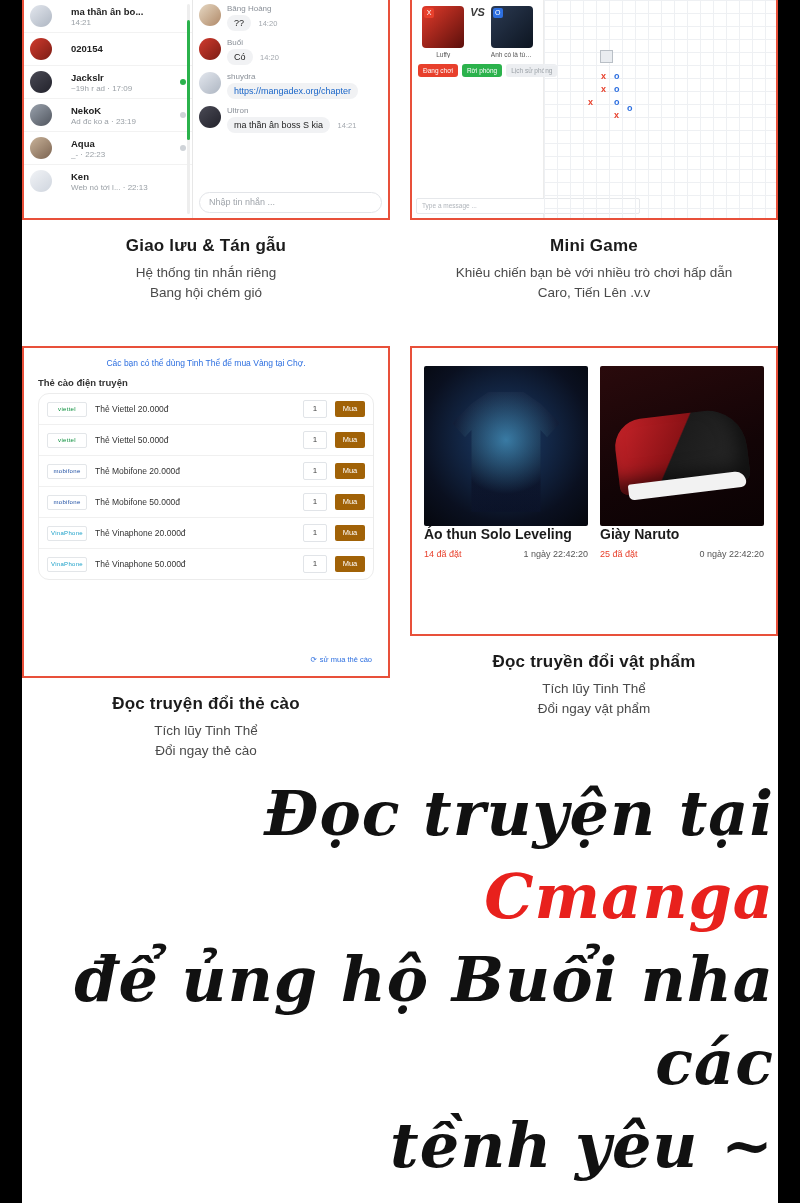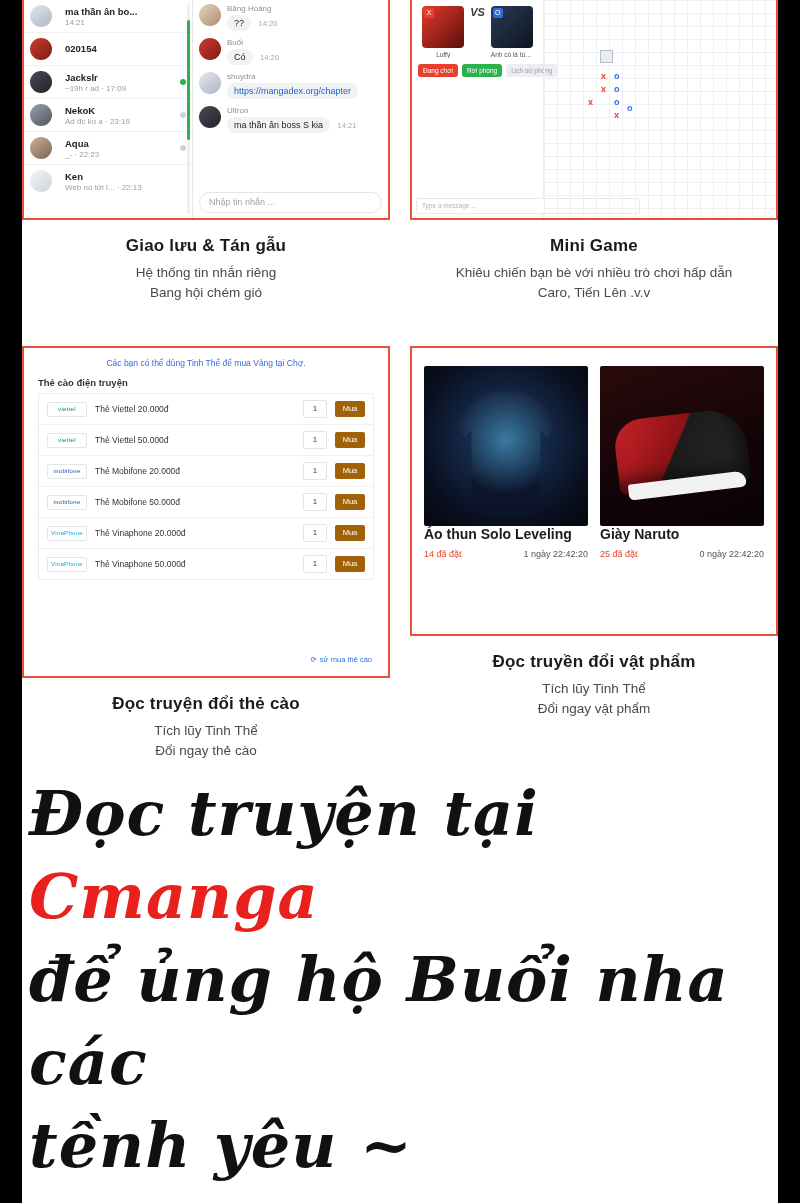--- a/index.html
+++ b/index.html
@@ -89,21 +89,21 @@
   }
   .chat-right {
     flex: 1;
     position: relative;
     background: #fff;
   }
   .c-user {
     display: flex;
     align-items: center;
     padding: 5px 6px;
-    gap: 13px;
+    gap: 19px;
     position: relative;
   }
   .c-user + .c-user { border-top: 1px solid #f2f2f2; }
   .av {
     width: 22px;
     height: 22px;
     border-radius: 50%;
     flex: none;
     background: #c9ccd2;
     overflow: hidden;
@@ -327,21 +327,21 @@
     margin-bottom: 9px;
   }
   .shop-title {
     font-size: 9.5px;
     color: #333;
     font-weight: bold;
     margin-bottom: 5px;
   }
   .card-list {
     border: 1px solid #ececec;
-    border-radius: 3px;
+    border-radius: 11px;
   }
   .card-row {
     display: flex;
     align-items: center;
     padding: 6px 8px;
     gap: 8px;
     border-bottom: 1px solid #f0f0f0;
   }
   .card-row:last-child { border-bottom: none; }
   .brand {
@@ -455,24 +455,24 @@
     justify-content: space-between;
     margin-top: 7px;
     font-size: 9px;
   }
   .price { color: #e8402c; }
   .left-time { color: #555; }
 
   
   .hand {
     position: absolute;
-    left: 29px;
+    left: 18px;
     top: 772px;
     width: 756px;
-    text-align: left;
+    text-align: right;
     font-family: "DejaVu Serif", serif;
     font-style: italic;
     font-weight: bold;
     font-size: 62px;
     line-height: 1.34;
     color: #111;
     letter-spacing: 1px;
   }
   .hand .red { color: #e8211d; }
   .hand .l2, .hand .l3 { display: block; }

